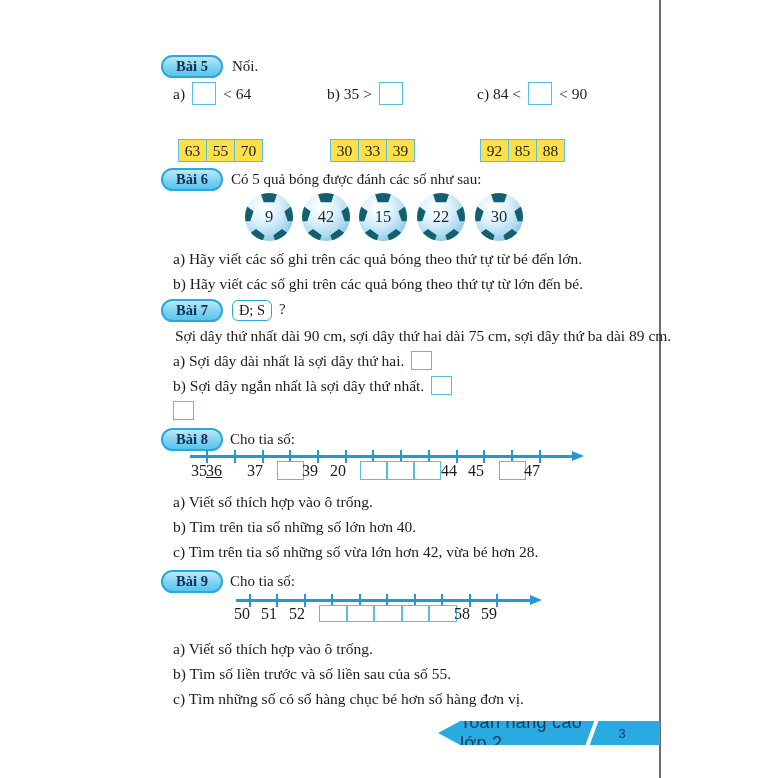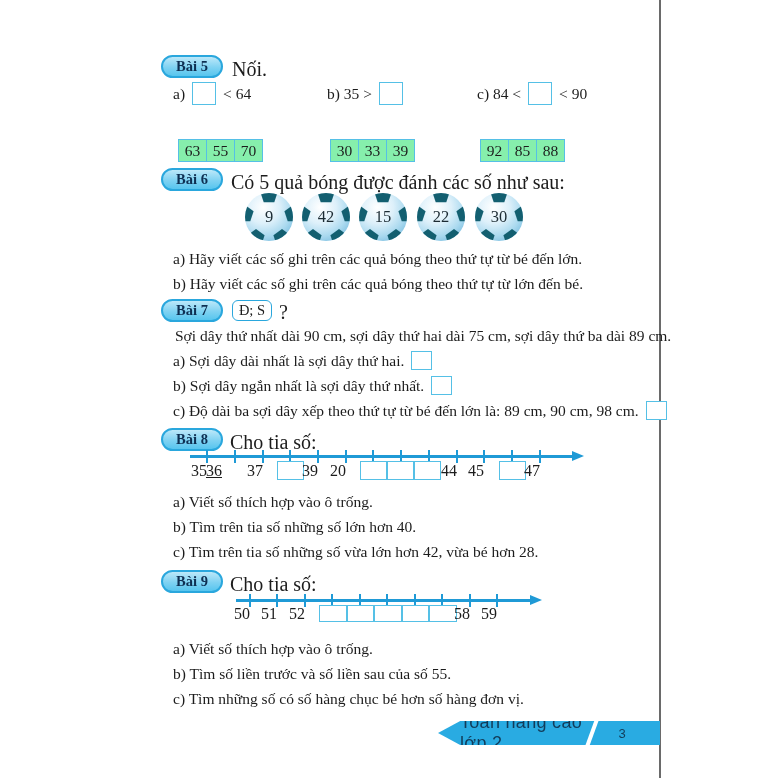--- a/index.html
+++ b/index.html
@@ -5,28 +5,28 @@
   html,body{margin:0;padding:0;background:#fff;}
   .page{position:relative;width:778px;height:778px;background:#ffffff;overflow:hidden;
         font-family:"Liberation Serif",serif;color:#1c1c1c;}
   .edge-rule{position:absolute;left:659px;top:0;width:2px;height:778px;background:#6a6a6a;}
 
   
   .badge{position:absolute;width:62px;height:23px;border:2px solid #2aa7dd;border-radius:13px;
          background:linear-gradient(180deg,#bce8f9 0%,#7fd2f2 55%,#57c5ee 100%);
          display:flex;align-items:center;justify-content:center;
          font-weight:bold;font-size:14.5px;color:#0e2f52;box-sizing:border-box;}
-  .sec-title{position:absolute;font-size:20px;white-space:nowrap;}
+  .sec-title{position:absolute;font-size:15px;white-space:nowrap;}
 
   .bline{position:absolute;display:flex;align-items:center;gap:7px;font-size:15.5px;white-space:nowrap;}
   .abox{width:21px;height:19px;border:1.6px solid #55c0e6;background:#fff;box-sizing:border-box;}
   .abox.big{width:24px;height:23px;}
 
   
-  .ntable{position:absolute;display:flex;border:1.5px solid #55c0e6;background:#86efac;}
+  .ntable{position:absolute;display:flex;border:1.5px solid #55c0e6;background:#fde047;}
   .ntable .cell{width:27px;height:21px;display:flex;align-items:center;justify-content:center;
                 font-size:15.5px;border-left:1.5px solid #55c0e6;}
   .ntable .cell:first-child{border-left:none;}
 
   
   .ball{position:absolute;width:50px;height:50px;}
   .ball svg{position:absolute;left:0;top:0;}
   .ball .num{position:absolute;inset:0;display:flex;align-items:center;justify-content:center;
              font-size:16.5px;color:#1c2b33;}
 
@@ -190,21 +190,20 @@
   <div class="bline" style="left:175px;top:327px;">Sợi dây thứ nhất dài 90 cm, sợi dây thứ hai dài 75 cm, sợi dây thứ ba dài 89 cm.</div>
   <div class="bline" style="left:173px;top:351px;">
     <span>a) Sợi dây dài nhất là sợi dây thứ hai.</span>
     <span class="abox"></span>
   </div>
   <div class="bline" style="left:173px;top:376px;">
     <span>b) Sợi dây ngắn nhất là sợi dây thứ nhất.</span>
     <span class="abox"></span>
   </div>
   <div class="bline" style="left:173px;top:401px;">
-    <span>c) Độ dài ba sợi dây xếp theo thứ tự từ bé đến lớn là: 89 cm, 90 cm, 98 cm.</span>
     <span class="abox"></span>
   </div>
 
   <div class="badge" style="left:161px;top:428px;">
     <span>Bài 8</span>
   </div>
   <div class="sec-title" style="left:230px;top:431px;">Cho tia số:</div>
 
   <div class="axis" style="left:190px;top:455px;width:384px;"></div>
   <div class="axis-arrow" style="left:572px;top:451px;"></div>

